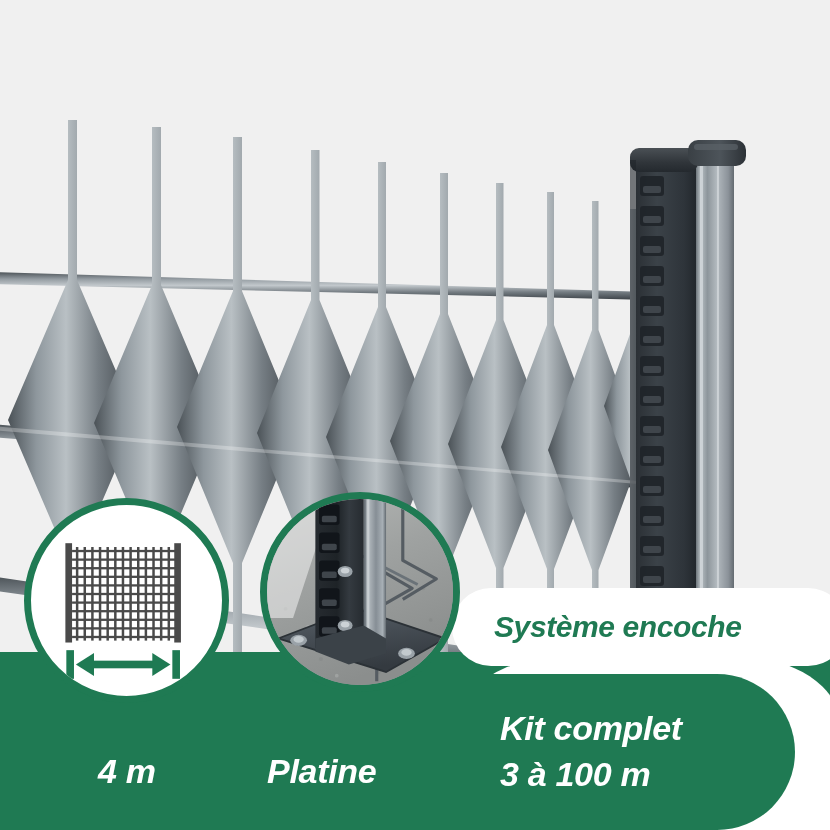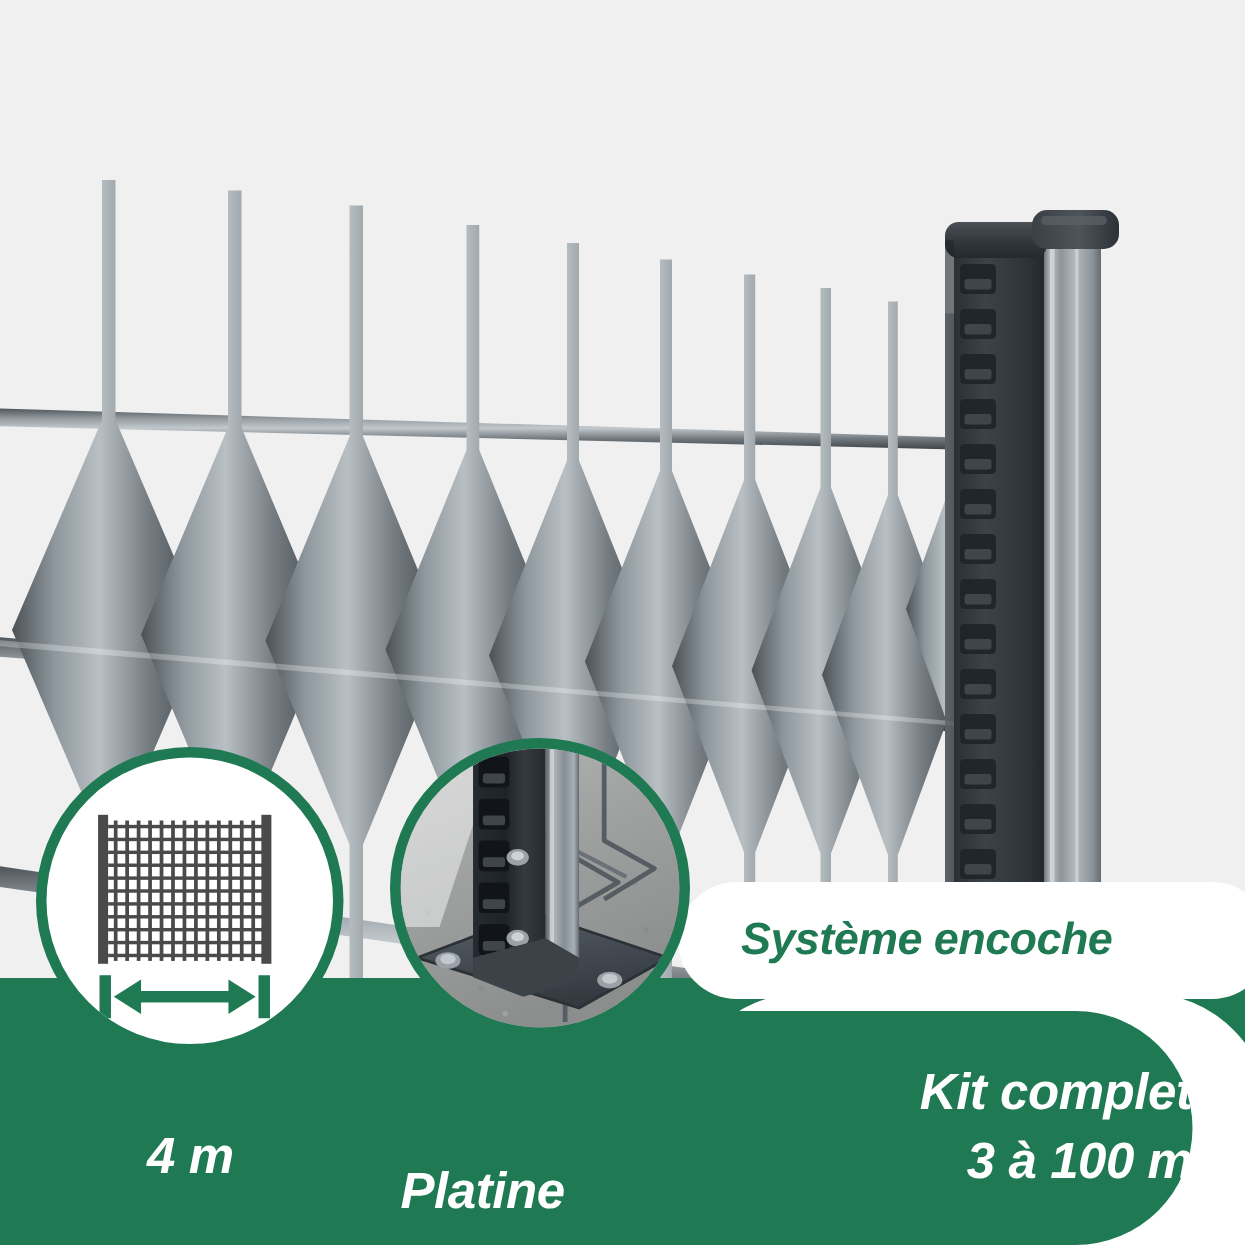--- a/index.html
+++ b/index.html
@@ -41,42 +41,42 @@
     background:#ffffff;border-radius:84px 84px 0 0;
   }
   
   .pill-green{
     position:absolute;left:430px;top:674px;width:365px;height:156px;
     background:#1f7a53;border-radius:0 78px 78px 0;
     display:flex;flex-direction:column;justify-content:center;
   }
   .pill-green .txt{
     color:#ffffff;font-weight:bold;font-style:italic;
-    font-size:34px;white-space:nowrap;text-align:right;
+    font-size:34px;white-space:nowrap;text-align:left;
     margin-left:70px;line-height:1.34;letter-spacing:-0.3px;
   }
 
   
   .circle{
     position:absolute;border-radius:50%;
     border:7px solid #1f7a53;box-sizing:border-box;
     overflow:hidden;background:#ffffff;
   }
   .circle-left{left:24px;top:498px;width:205px;height:205px;}
   .circle-right{left:260px;top:492px;width:200px;height:200px;background:#9aa0a3;}
 
   .circle-inner{position:relative;width:100%;height:100%;}
 
   
   .cap{
     position:absolute;color:#ffffff;font-weight:bold;font-style:italic;
     font-size:34px;white-space:nowrap;letter-spacing:-0.3px;
   }
   .cap-2m{left:98px;top:752px;}
-  .cap-platine{left:267px;top:775px;font-style:italic;}
+  .cap-platine{left:267px;top:752px;font-style:italic;}
 
   .ico{display:block;}
 </style>
 </head>
 <body>
 
 <div id="stage">
 
   <div class="scene">
 

